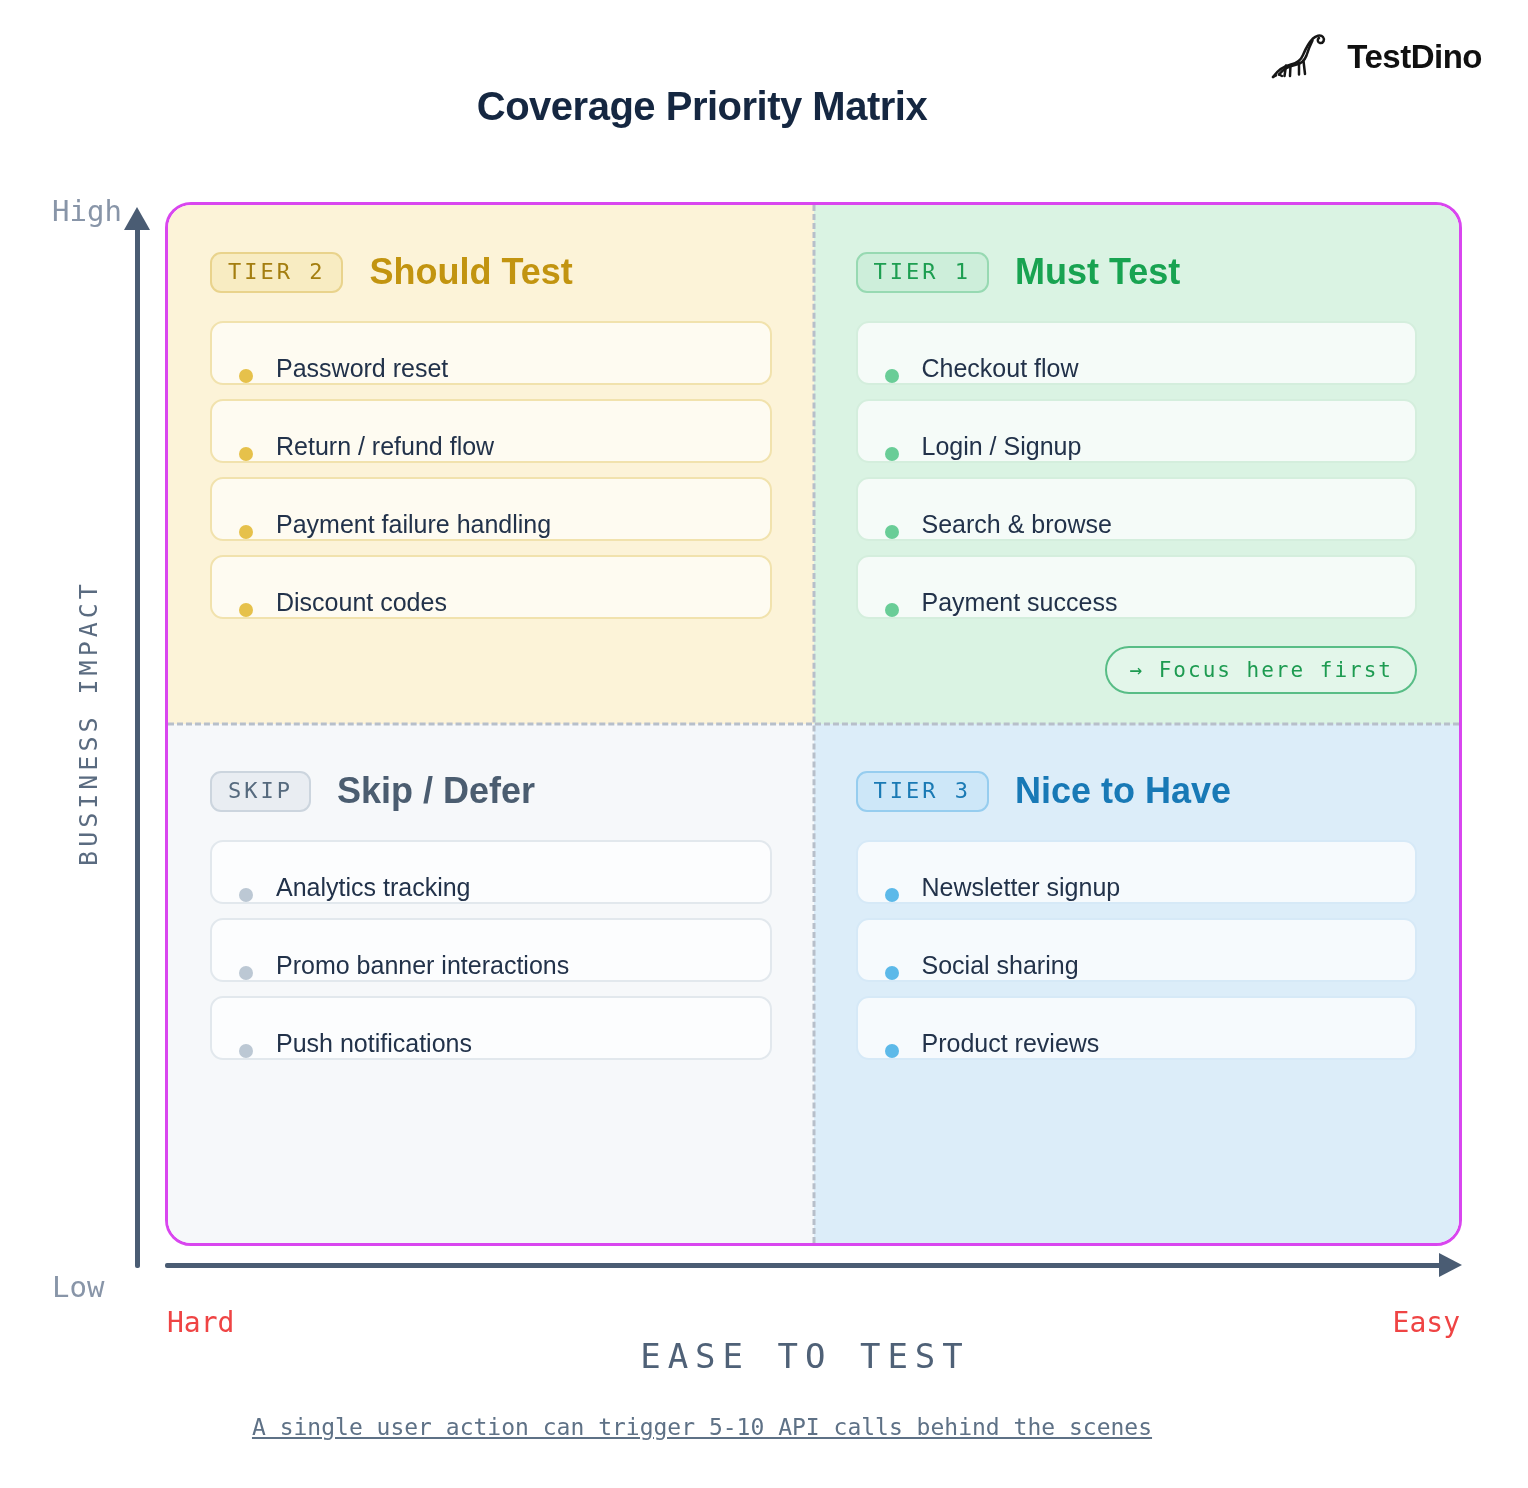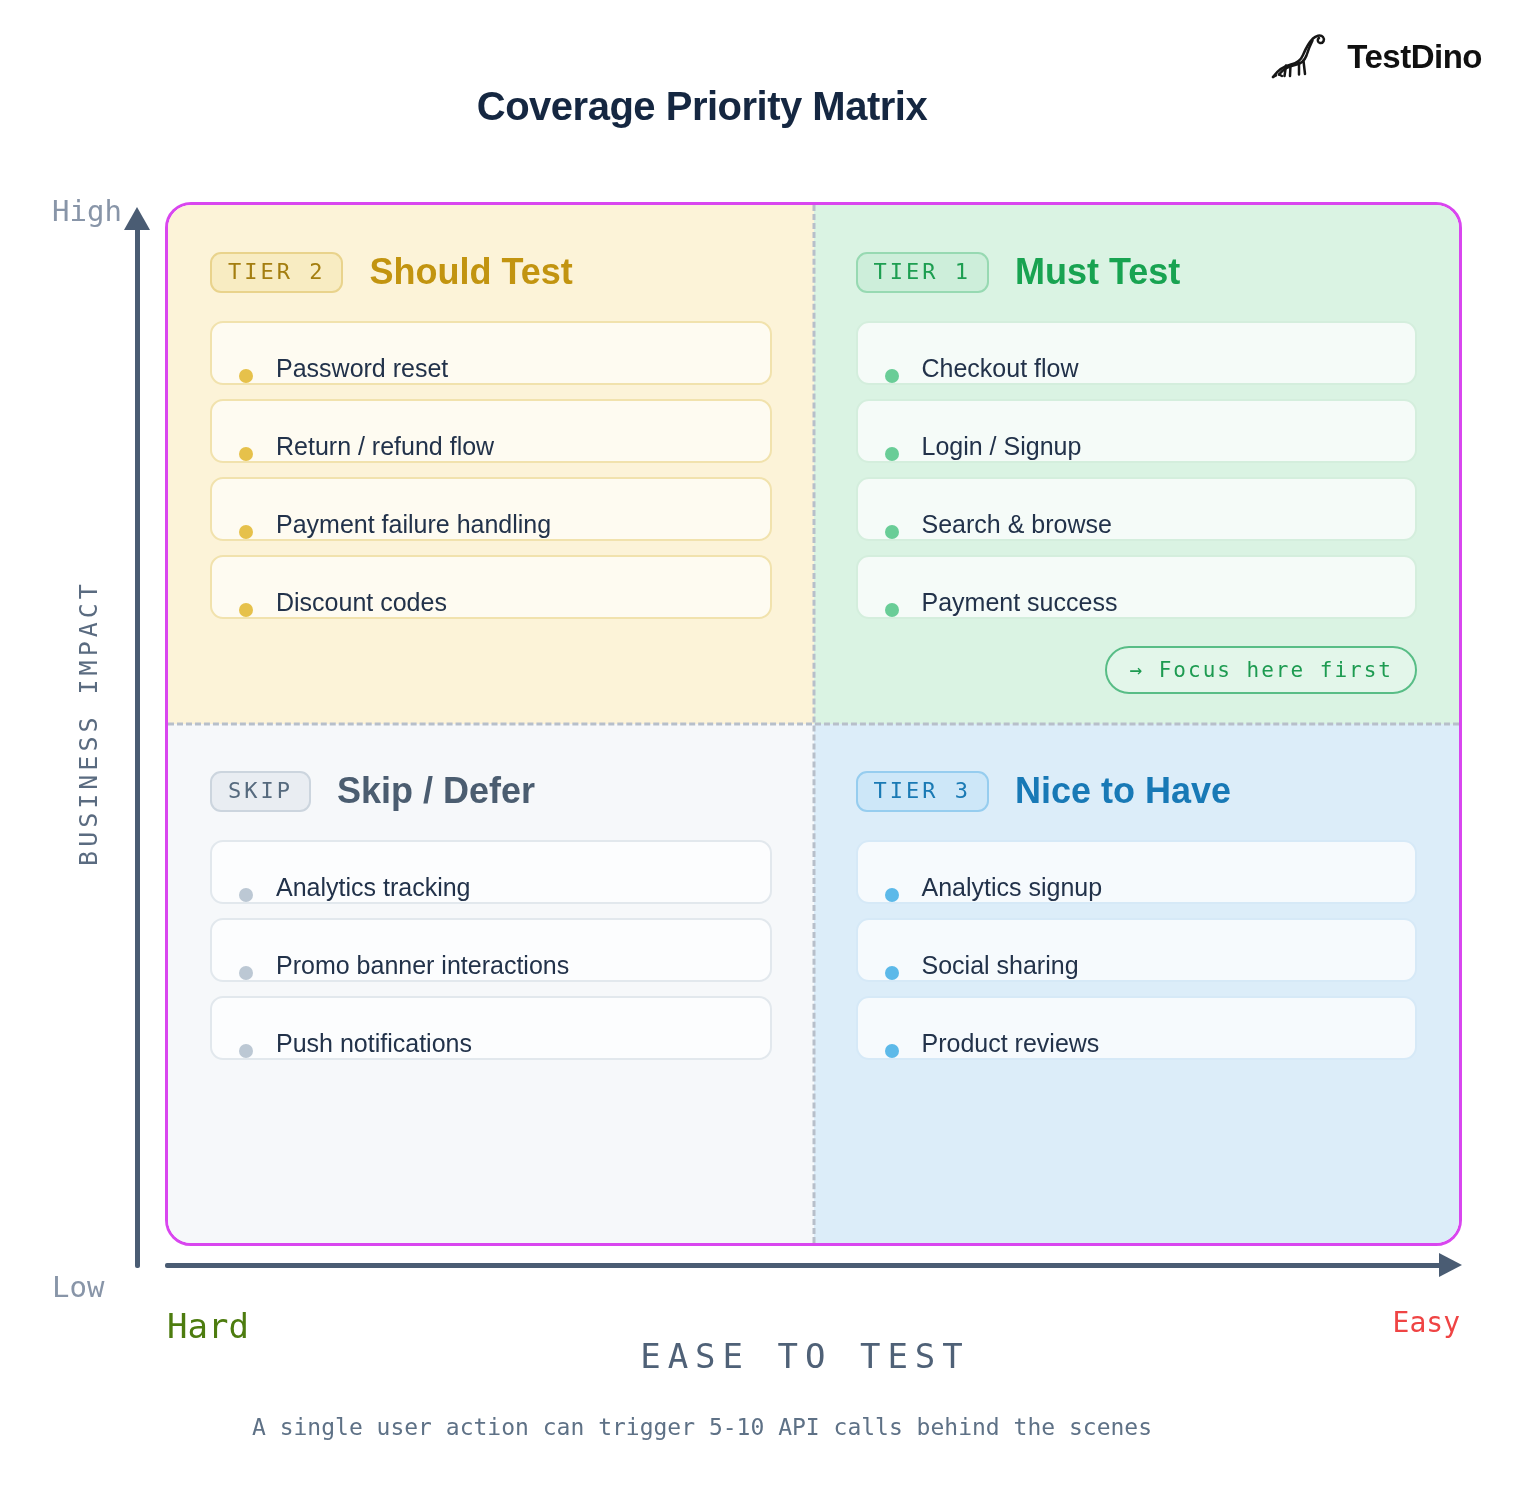--- a/index.html
+++ b/index.html
@@ -39,34 +39,34 @@
     position:absolute; left:165px; top:1263px; height:5px; width:1276px;
     background:#4a5c73; border-radius:2px;
   }
   .x-axis::after {
     content:""; position:absolute; right:-21px; top:-10px;
     border-top:12px solid transparent; border-bottom:12px solid transparent;
     border-left:23px solid #4a5c73;
   }
   .lbl-high { position:absolute; left:52px; top:194px; font-size:29px; color:#8895a8; }
   .lbl-low  { position:absolute; left:52px; top:1270px; font-size:29px; color:#8895a8; }
-  .lbl-hard { position:absolute; left:167px; top:1306px; font-size:34px; color:#4d7c0f; }
+  .lbl-hard { position:absolute; left:167px; top:1306px; font-size:28px; color:#ef4444; }
   .lbl-easy { position:absolute; right:68px; top:1306px; font-size:28px; color:#ef4444; }
   .y-axis-title {
     position:absolute; left:88px; top:723px;
     transform:translate(-50%,-50%) rotate(-90deg);
     white-space:nowrap; font-size:25px; letter-spacing:4px; color:#5a6b80;
   }
   .x-axis-title {
     position:absolute; left:165px; top:1336px; width:1280px; text-align:center;
     font-size:34px; letter-spacing:7px; color:#4f6177;
   }
   .caption {
     position:absolute; top:1414px; left:0; width:1404px; text-align:center;
-    font-size:23px; color:#5e7186;
+    font-size:23px; color:#5e7186;text-decoration:underline;
   }
 
   
   .matrix {
     position:absolute; left:165px; top:202px; width:1297px; height:1044px;
     border:3px solid #d946ef; border-radius:26px; overflow:hidden;
     display:grid; grid-template-columns:1fr 1fr; grid-template-rows:1fr 1fr;
     background:#fff;
   }
   .div-v { position:absolute; left:50%; top:0; bottom:0; border-left:3px dashed #b7bfca; transform:translateX(-1.5px); }
@@ -211,21 +211,21 @@
       </div>
   </div>
 
   <div class="quad q-br">
     <div class="qhead">
       <span class="badge">TIER 3</span>
       <span class="qtitle">Nice to Have</span>
     </div>
     <div class="card">
         <span class="dot"></span>
-        <span>Analytics signup</span>
+        <span>Newsletter signup</span>
       </div>
     <div class="card">
         <span class="dot"></span>
         <span>Social sharing</span>
       </div>
     <div class="card">
         <span class="dot"></span>
         <span>Product reviews</span>
       </div>
   </div>

